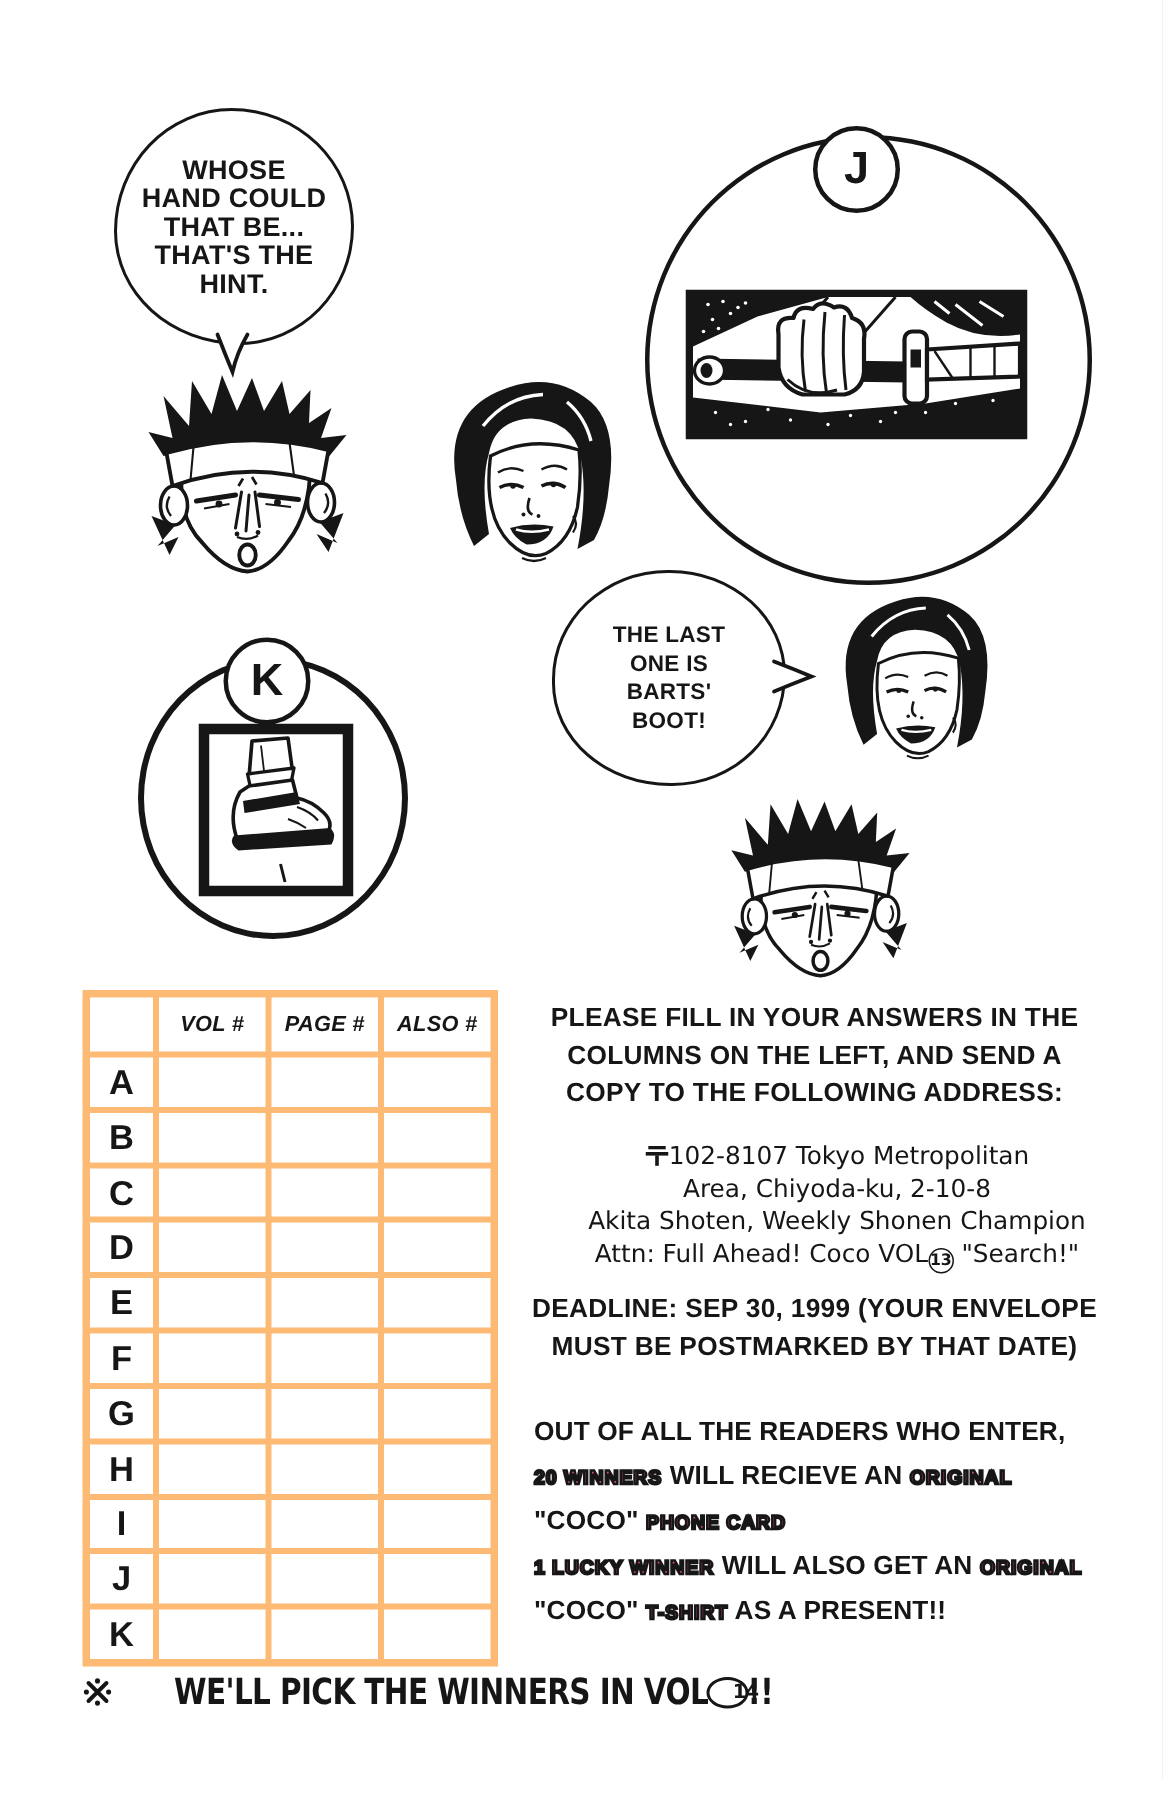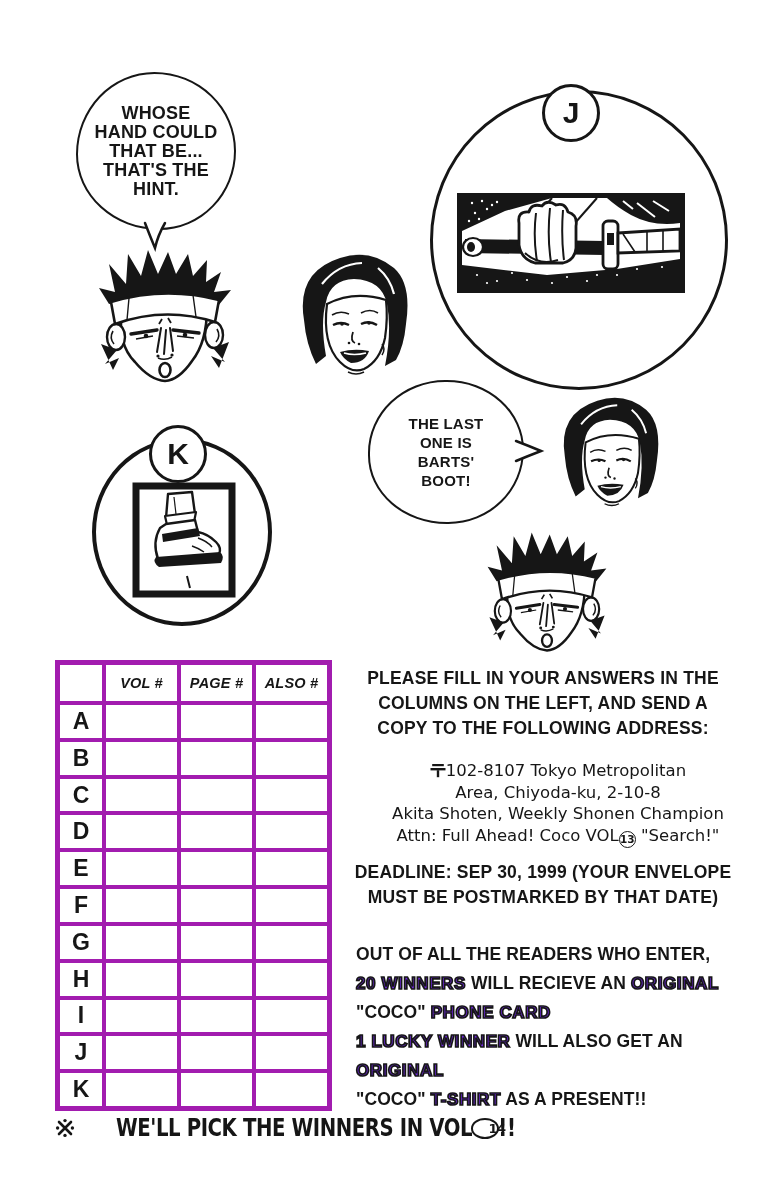--- a/index.html
+++ b/index.html
@@ -35,21 +35,21 @@
     font-size:30px;font-weight:bold;font-family:"Liberation Sans",sans-serif;
   }
   .badge-j{left:109px;top:-9px;}
   .badge-k{left:53px;top:-17px;}
   .panel-j{position:absolute;left:24px;top:100px;}
   .panel-k{position:absolute;left:36px;top:40px;}
   .face{position:absolute;}
   
   .answer-table{
     position:absolute;left:55px;top:660px;width:277px;height:451px;
-    background:#a21caf;box-sizing:border-box;padding:5px;
+    background:#fdba74;box-sizing:border-box;padding:5px;
     display:grid;grid-template-columns:42px 1fr 1fr 1fr;
     grid-template-rows:36px repeat(11,1fr);gap:4px;
   }
   .cell{background:#fff;display:flex;align-items:center;justify-content:center;}
   .header-cell{font-weight:bold;font-style:italic;font-size:14.5px;letter-spacing:.2px;}
   .row-label-cell{font-weight:bold;font-size:23px;}
   
   .instructions,.deadline{
     position:absolute;left:333px;width:420px;text-align:center;white-space:pre-line;
     font-weight:bold;font-size:17.5px;line-height:25px;letter-spacing:.2px;
@@ -59,21 +59,21 @@
   .address{
     position:absolute;left:348px;top:760px;width:420px;text-align:center;
     font-family:"DejaVu Sans",sans-serif;font-size:16.5px;line-height:21.5px;
   }
   .addr-line{white-space:nowrap;}
   .prizes{
     position:absolute;left:356px;top:940px;width:414px;text-align:left;
     font-weight:bold;font-size:17.5px;line-height:29px;letter-spacing:.1px;
   }
   .outline{
-    color:#6d28d9;font-size:17px;letter-spacing:.6px;
+    color:#ec4899;font-size:13px;letter-spacing:.6px;
     -webkit-text-stroke:1.7px #161616;
     text-shadow:0 0 1px #161616;
   }
   .cnum{
     display:inline-flex;align-items:center;justify-content:center;
     border:1.6px solid #161616;border-radius:50%;font-weight:bold;
     vertical-align:-2px;box-sizing:border-box;
   }
   .cnum-sm{width:17px;height:17px;font-size:10.5px;font-family:"DejaVu Sans",sans-serif;}
   .cnum-lg{width:21px;height:21px;font-size:13px;border-width:2px;transform:scaleX(1.22);margin:0 2px;padding-left:24px;}

